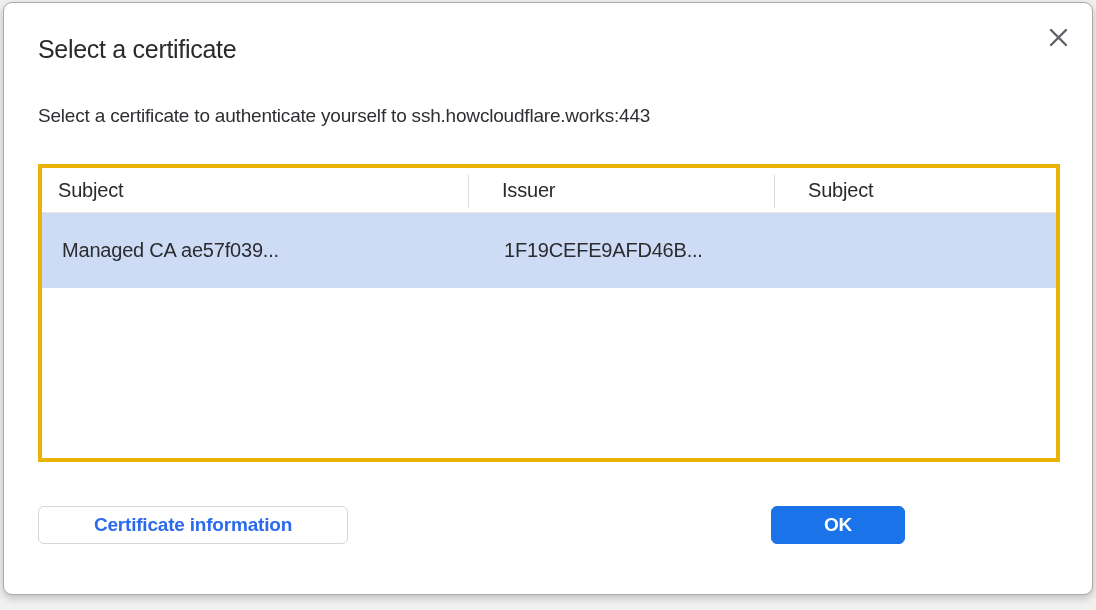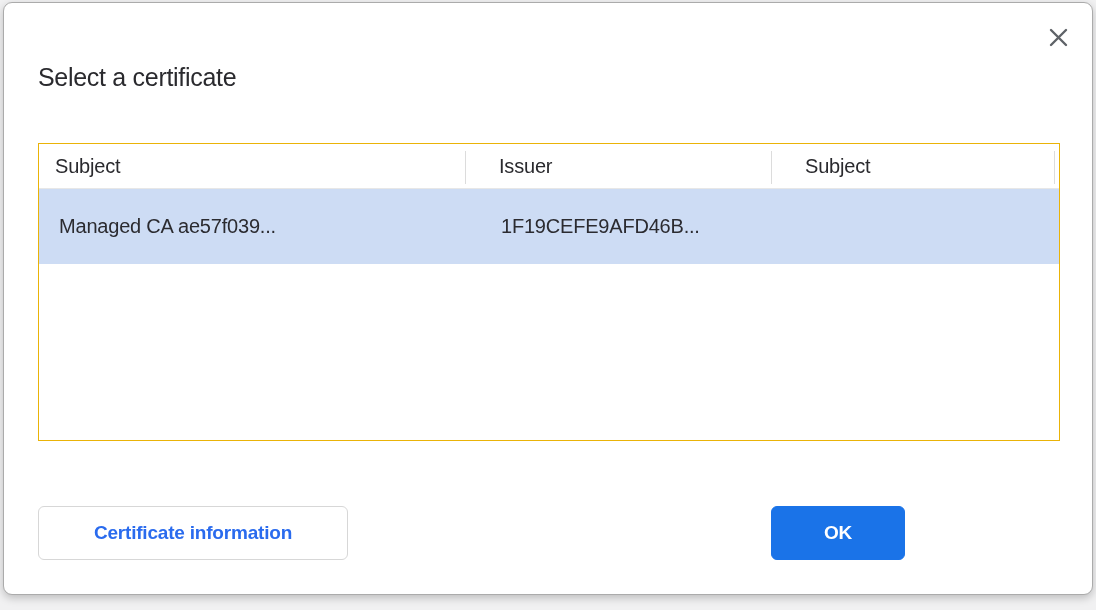--- a/index.html
+++ b/index.html
@@ -24,41 +24,41 @@
     position: absolute;
     top: 20px; right: 20px;
     width: 28px; height: 28px;
     background: transparent;
     border: none;
     cursor: pointer;
     display: flex; align-items: center; justify-content: center;
   }
   .title {
     position: absolute;
-    left: 34px; top: 60px;
+    left: 34px; top: 32px;
     font-size: 25px;
     font-weight: 400;
     letter-spacing: -0.3px;
     color: #2a2a2e;
     white-space: nowrap;
   }
   .subtitle {
     position: absolute;
     left: 34px; top: 102px;
     font-size: 19px;
     font-weight: 400;
     letter-spacing: -0.2px;
     color: #2e2e33;
     white-space: nowrap;
   }
   .cert-table {
     position: absolute;
-    left: 34px; top: 140px;
+    left: 34px; top: 161px;
     width: 1022px; height: 298px;
-    border: 1px solid #eab308;
+    border: 4px solid #eab308;
     background: #ffffff;
     overflow: hidden;
   }
   .thead {
     display: grid;
     grid-template-columns: 426px 306px 283px 1fr;
     height: 45px;
     border-bottom: 1px solid #e7e7e7;
   }
   .th {
@@ -100,21 +100,21 @@
   .td.focused {
     border: 2px solid var(--ring, #2a66d0);
     border-radius: 5px;
     margin: 1px 0 1px 1px;
     padding-left: 18px;
   }
   .td + .td { padding-left: 36px; }
   .btn {
     position: absolute;
     top: 503px;
-    height: 54px;
+    height: 38px;
     font-family: inherit;
     font-size: 19px;
     font-weight: 700;
     letter-spacing: -0.2px;
     border-radius: 6px;
     cursor: pointer;
   }
   .btn.outline {
     background: #ffffff;
     border: 1px solid #d7d7d7;
@@ -135,20 +135,21 @@
 <div class="dialog">
 
   <button class="close-btn" aria-label="Close">
     <svg width="19" height="19" viewBox="0 0 19 19">
       <path d="M2 2 L17 17 M17 2 L2 17" stroke="#5f6368" stroke-width="2.4" stroke-linecap="round" fill="none"></path>
     </svg>
   </button>
 
   <div class="title">Select a certificate</div>
 
+  <div class="subtitle">Select a certificate to authenticate yourself to ssh.howcloudflare.works:443</div>
 
   <div class="cert-table">
     <div class="thead">
       <div class="th">Subject</div>
       <div class="th">Issuer</div>
       <div class="th">Subject</div>
       <div class="th"></div>
     </div>
     <div class="trow selected">
       <div class="td">Managed CA ae57f039...</div>

